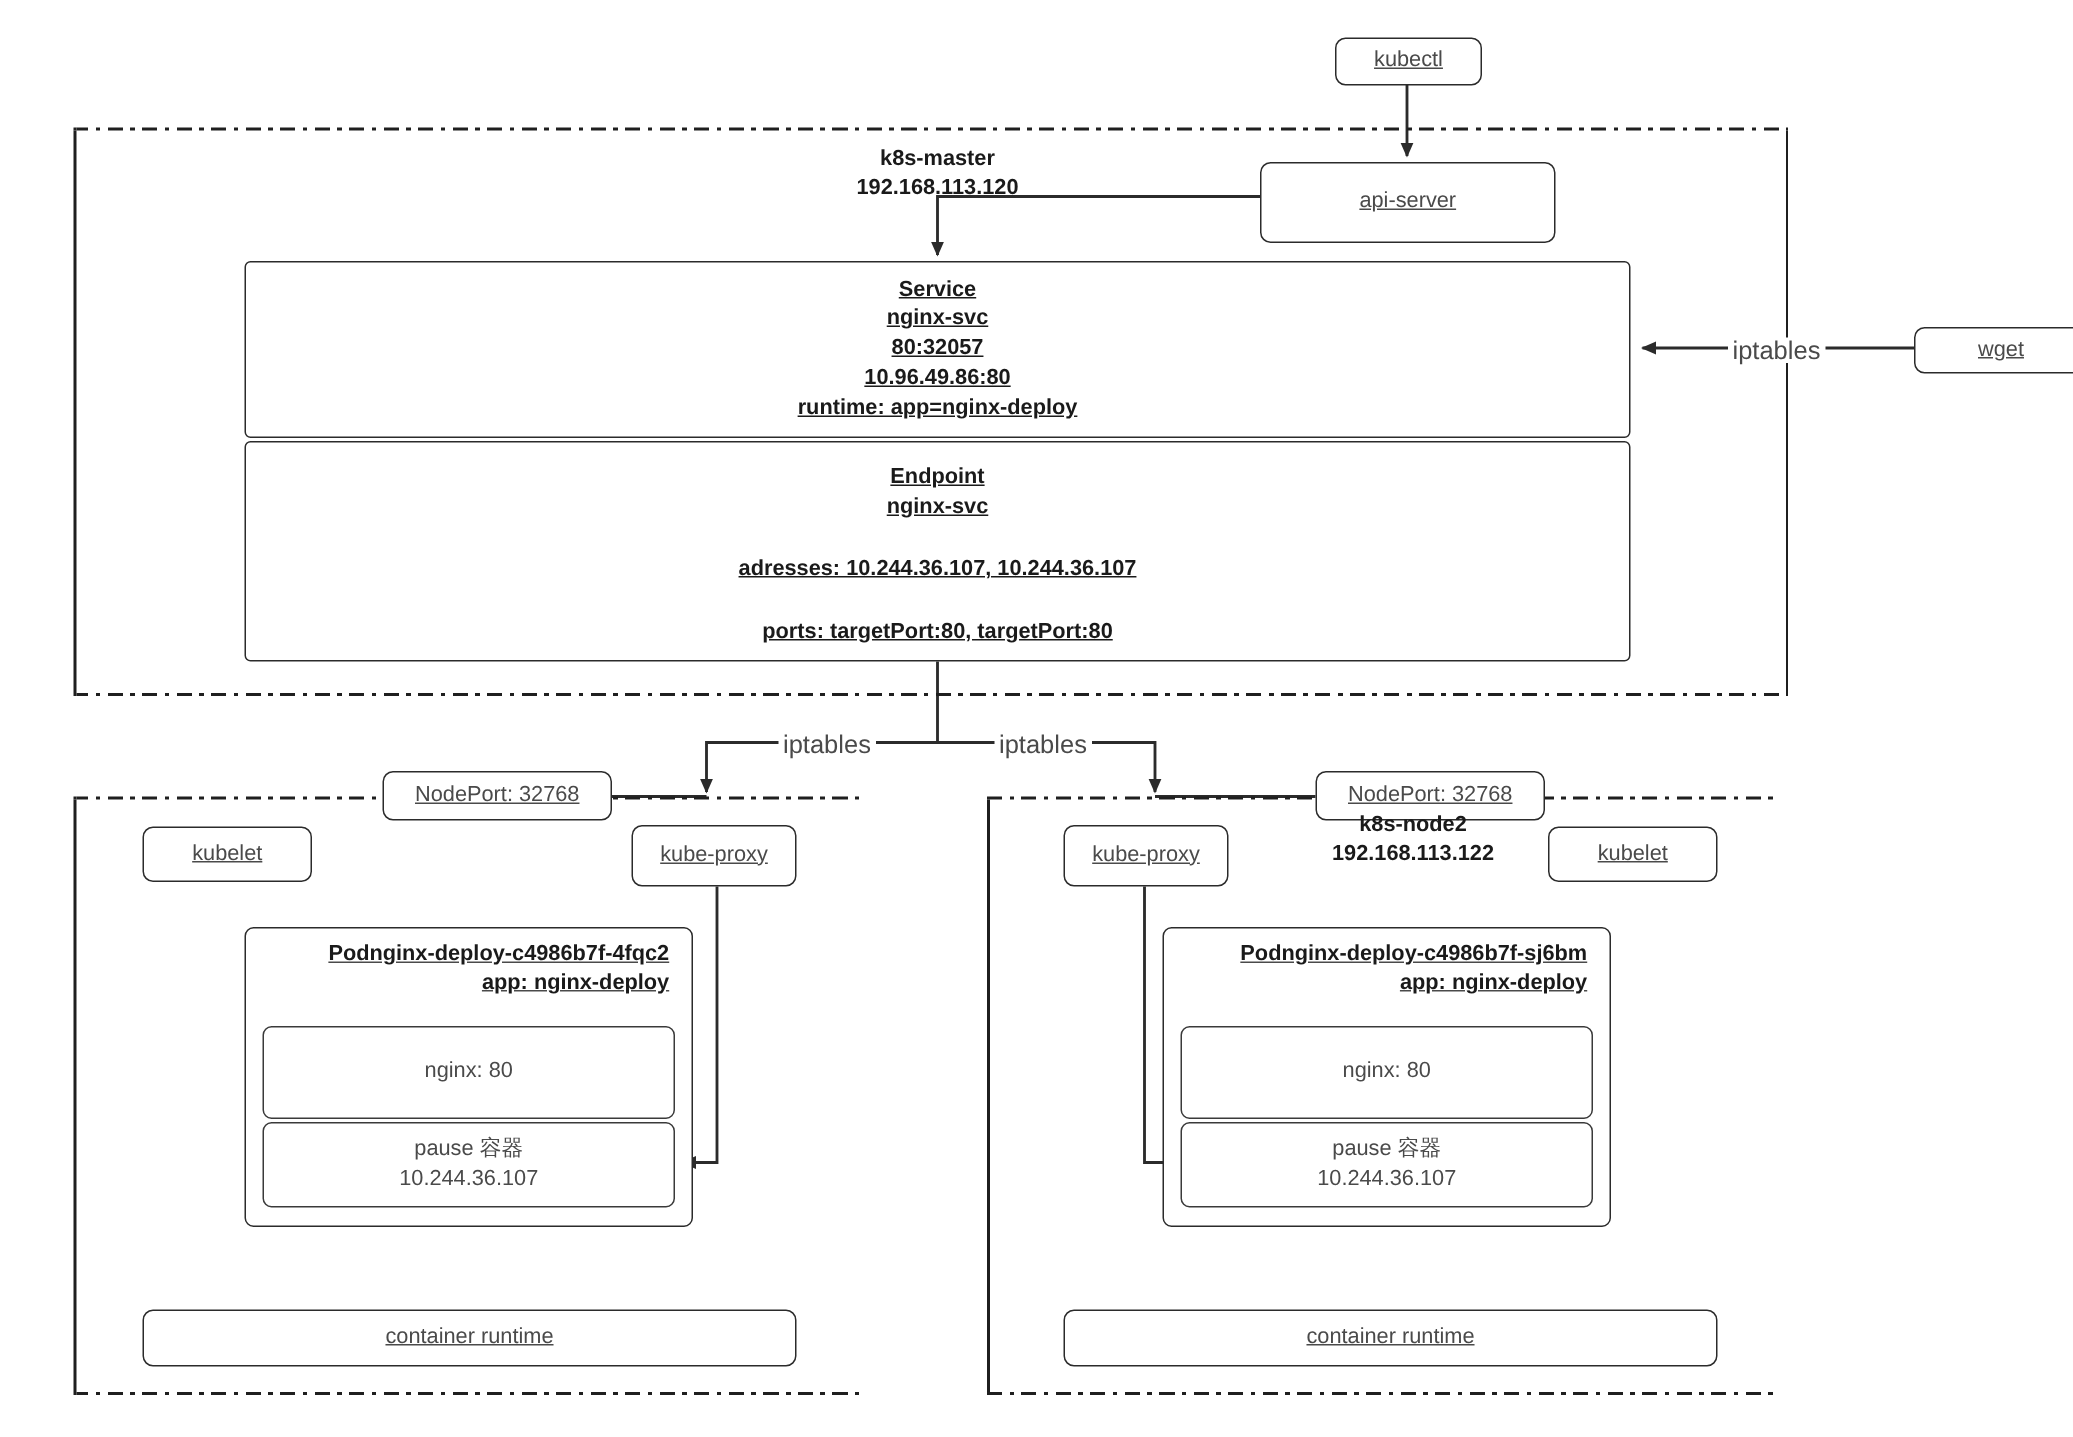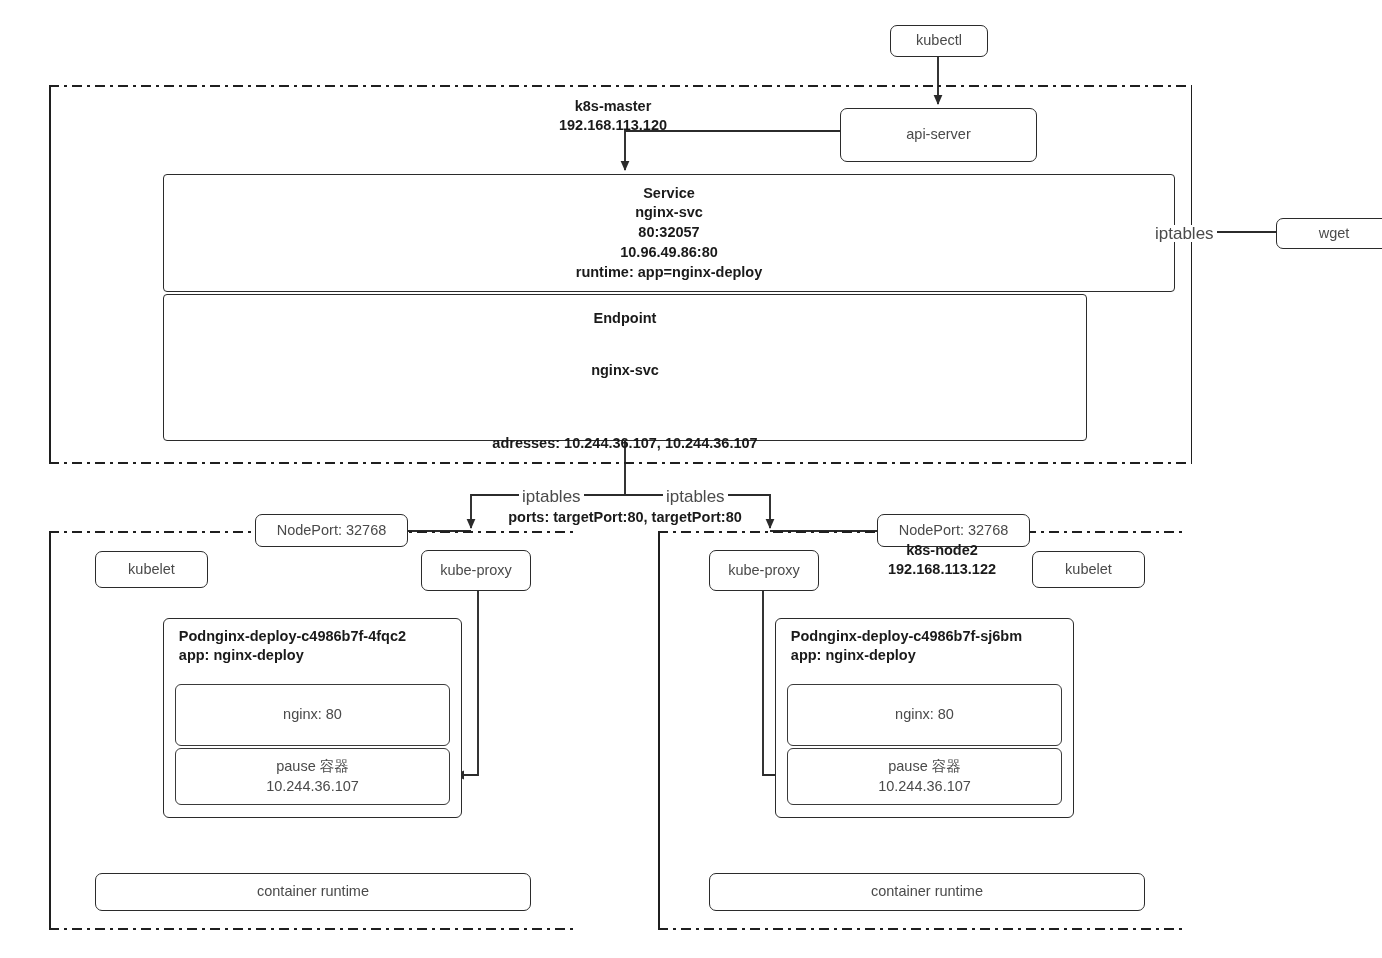--- a/index.html
+++ b/index.html
@@ -29,23 +29,24 @@
     position: absolute;
     box-sizing: border-box;
     border: 1.6px solid #2b2b2b;
     border-radius: 7px;
     background: #ffffff;
     color: #4a4a4a;
     font-size: 14.5px;
     display: flex;
     align-items: center;
     justify-content: center;
-    text-align: left;
+    text-align: right;
     line-height: 1.34;
     z-index: 3;
+    text-decoration: underline;
   }
   .box.sharp {
     border-radius: 4px;
   }
   .dashbox {
     position: absolute;
     box-sizing: border-box;
     border: 2px dashed #1f1f1f;
     background: transparent;
     z-index: 1;
@@ -79,21 +80,20 @@
   .svcbox div {
     line-height: 1.36;
   }
   .epbox {
     flex-direction: column;
     font-weight: bold;
     color: #1a1a1a;
     font-size: 14.5px;
     justify-content: flex-start;
     padding-top: 14px;
-    gap: 32px;
   }
   .epbox .eptitle {
     line-height: 1.36;
   }
   .epbox .eprow {
     margin-top: 22px;
   }
   .podbox {
     flex-direction: column;
     justify-content: flex-start;
@@ -158,26 +158,26 @@
               border-image: repeating-linear-gradient(90deg,#1f1f1f 0 10px,transparent 10px 15px,#1f1f1f 15px 18px,transparent 18px 23px) 2;"></div>
 
   <div class="box" style="left:890px; top:25px; width:98px; height:32px;">kubectl</div>
 
   <div class="box" style="left:840px; top:108px; width:197px; height:54px;">api-server</div>
 
   <div class="box" style="left:1276px; top:218px; width:116px; height:31px;">wget</div>
 
   <div class="wirelabel" style="left:1152px; top:225px;">iptables</div>
 
-  <div class="label" style="left:504px; top:97px; width:218px;">
+  <div class="label" style="left:516px; top:97px; width:218px;">
     <div>k8s-master</div>
     <div>192.168.113.120</div>
   </div>
 
-  <div class="box svcbox sharp" style="left:163px; top:174px; width:1012px; height:118px;">
+  <div class="box svcbox sharp" style="left:163px; top:174px; width:924px; height:118px;">
     <div>Service</div>
     <div>nginx-svc</div>
     <div>80:32057</div>
     <div>10.96.49.86:80</div>
     <div>runtime: app=nginx-deploy</div>
   </div>
 
   <div class="box epbox sharp" style="left:163px; top:294px; width:924px; height:147px;">
     <div class="eptitle">Endpoint</div>
     <div class="eptitle">nginx-svc</div>

